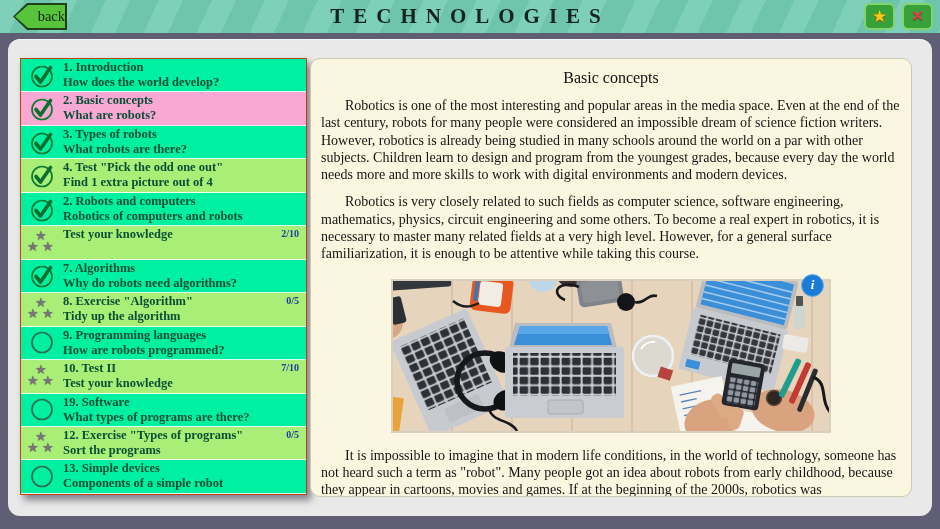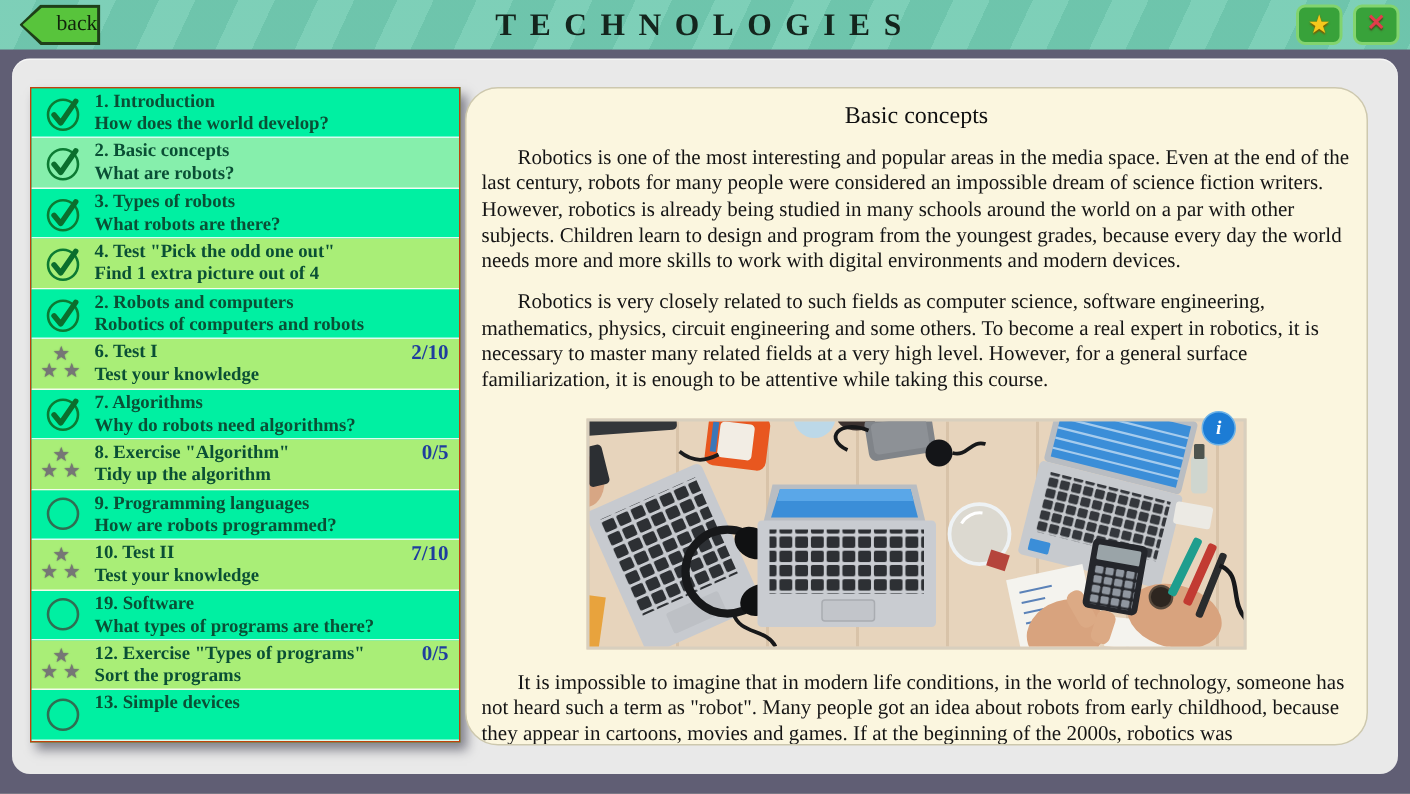--- a/index.html
+++ b/index.html
@@ -26,35 +26,35 @@
 
   
   .panel{position:absolute;left:8px;top:39px;width:924px;height:477px;background:#e9e9e9;border-radius:12px;
     box-shadow:inset 0 1px 0 rgba(255,255,255,0.55);}
 
   
   .sidebar{position:absolute;left:12px;top:19px;width:285px;height:435px;overflow:hidden;
     border:1px solid #c2410c;box-shadow:4px 5px 7px rgba(25,25,45,0.5);background:#00f0a2;}
   .row{position:relative;height:33.46px;display:flex;border-bottom:1px solid rgba(255,255,255,0.85);box-sizing:border-box;cursor:pointer;}
   .v-lesson{background:#00f0a2;}
-  .v-selected{background:#86efac;}
+  .v-selected{background:#f9a8d4;}
   .v-test{background:#a9ee77;}
   .icon-holder{width:42px;display:flex;align-items:center;justify-content:center;flex:0 0 42px;}
   .item-text{flex:1;padding-top:1px;min-width:0;}
   .item-title,.item-subtitle{font-size:12.5px;font-weight:bold;color:#0a4f35;line-height:15px;white-space:nowrap;}
-  .item-score{position:absolute;right:7px;top:2px;font-size:14px;font-weight:bold;color:#1f3d9e;}
+  .item-score{position:absolute;right:7px;top:2px;font-size:10px;font-weight:bold;color:#1f3d9e;}
   .stars{position:relative;width:30px;height:26px;display:block;}
   .stars .s{position:absolute;color:#767676;font-size:13px;line-height:1;text-shadow:0 0 1px #5d5d5d;}
   .stars .s1{top:0;left:8px;}
   .stars .s2{top:11px;left:0px;}
   .stars .s3{top:11px;left:15px;}
 
   
   .content{position:absolute;left:302px;top:19px;width:602px;height:439px;background:#fbf6df;
-    border-radius:22px;border:1px solid #cdc8ae;box-sizing:border-box;padding:8px 10px 0 10px;overflow:hidden;}
+    border-radius:10px;border:1px solid #cdc8ae;box-sizing:border-box;padding:8px 10px 0 10px;overflow:hidden;}
   .content-title{text-align:center;font-size:16px;color:#101010;margin:2px 0 10px 0;font-weight:normal;}
   .content p{margin:0 0 10px 0;font-size:14px;line-height:17.3px;color:#151515;text-indent:24px;}
 
   
   .photo{position:relative;width:436px;height:150px;border:2px solid #d8cfbe;margin:16px auto 14px auto;
     background:#e7d4bc;
     background-image:repeating-linear-gradient(90deg, transparent 0 58px, rgba(150,118,82,0.18) 58px 60px);}
   .photo svg{position:absolute;left:0;top:0;}
   .info-badge{position:absolute;top:-7px;right:5px;width:23px;height:23px;border-radius:50%;
     background:#1c7cd5;border:1px solid #6db3e8;box-sizing:border-box;color:#ffffff;
@@ -150,21 +150,20 @@
   </div>
         <div class="row v-test">
     <span class="icon-holder">
             <span class="stars">
               <span class="s s1">★</span>
               <span class="s s2">★</span>
               <span class="s s3">★</span>
             </span>
           </span>
     <div class="item-text">
-      <div class="item-title">6. Test I</div>
       <div class="item-subtitle">Test your knowledge</div>
     </div>
     <span class="item-score">2/10</span>
   </div>
         <div class="row v-lesson">
     <span class="icon-holder">
             <svg width="27" height="27" viewBox="0 0 27 27">
               <circle cx="13" cy="14.5" r="10" fill="none" stroke="#0c7a33" stroke-width="1.7"></circle>
               <path d="M7 14.5 L11.5 20 L21.5 5.5" fill="none" stroke="#0b6e2d" stroke-width="3.6" stroke-linecap="round" stroke-linejoin="round"></path>
             </svg>
@@ -242,20 +241,21 @@
     <span class="item-score">0/5</span>
   </div>
         <div class="row v-lesson">
     <span class="icon-holder">
             <svg width="27" height="27" viewBox="0 0 27 27">
               <circle cx="13" cy="13.5" r="10" fill="none" stroke="#2f6e52" stroke-width="1.7"></circle>
             </svg>
           </span>
     <div class="item-text">
       <div class="item-title">13. Simple devices</div>
+      <div class="item-subtitle">Components of a simple robot</div>
     </div>
 
   </div>
       </div>
 
     <div class="content">
       <h1 class="content-title">Basic concepts</h1>
       <p>Robotics is one of the most interesting and popular areas in the media space. Even at the end of the last century, robots for many people were considered an impossible dream of science fiction writers. However, robotics is already being studied in many schools around the world on a par with other subjects. Children learn to design and program from the youngest grades, because every day the world needs more and more skills to work with digital environments and modern devices.</p>
       <p>Robotics is very closely related to such fields as computer science, software engineering, mathematics, physics, circuit engineering and some others. To become a real expert in robotics, it is necessary to master many related fields at a very high level. However, for a general surface familiarization, it is enough to be attentive while taking this course.</p>
 

